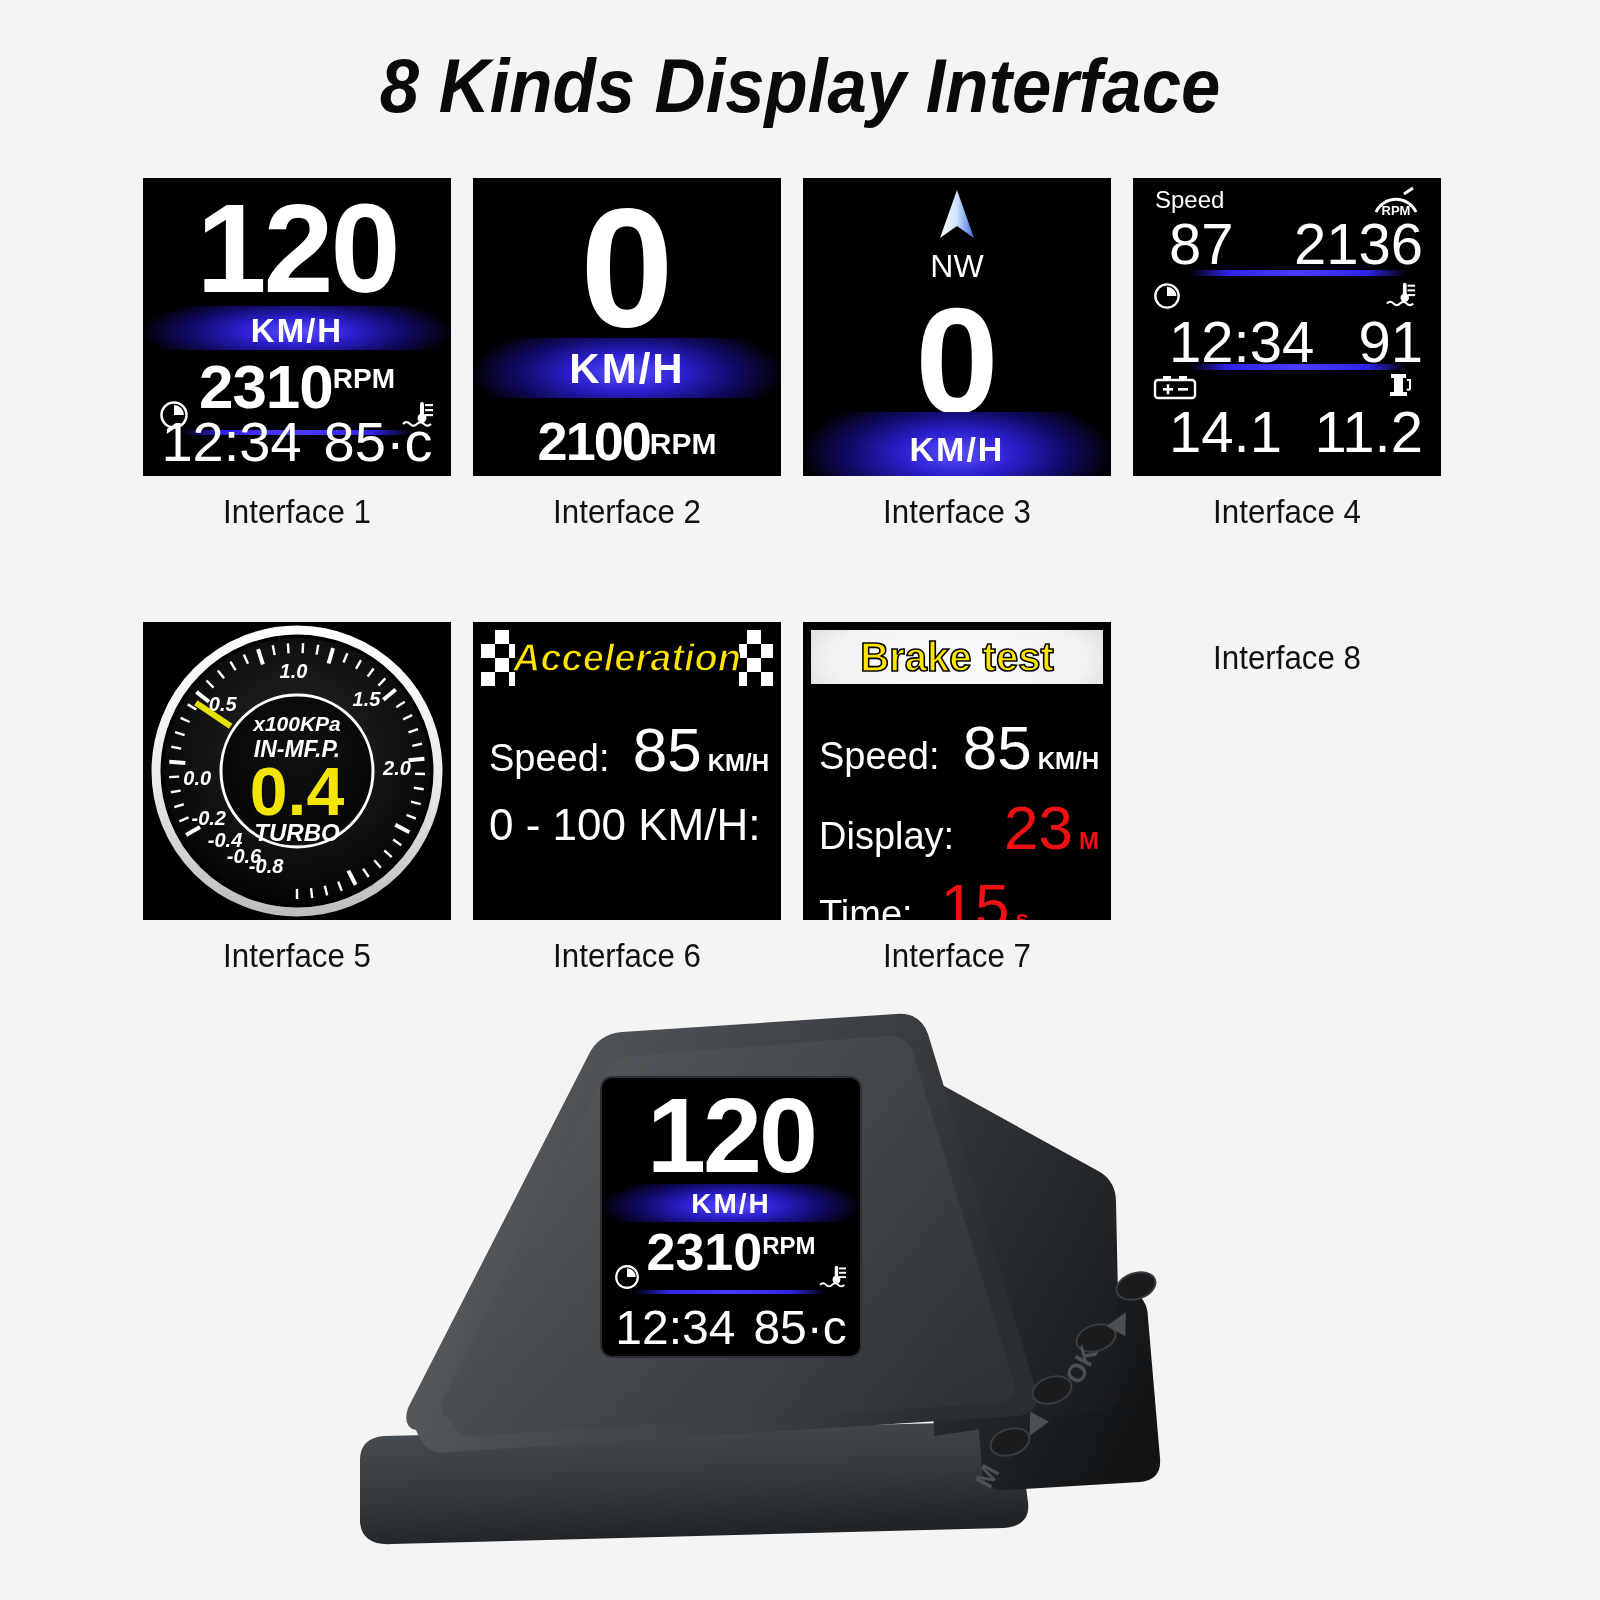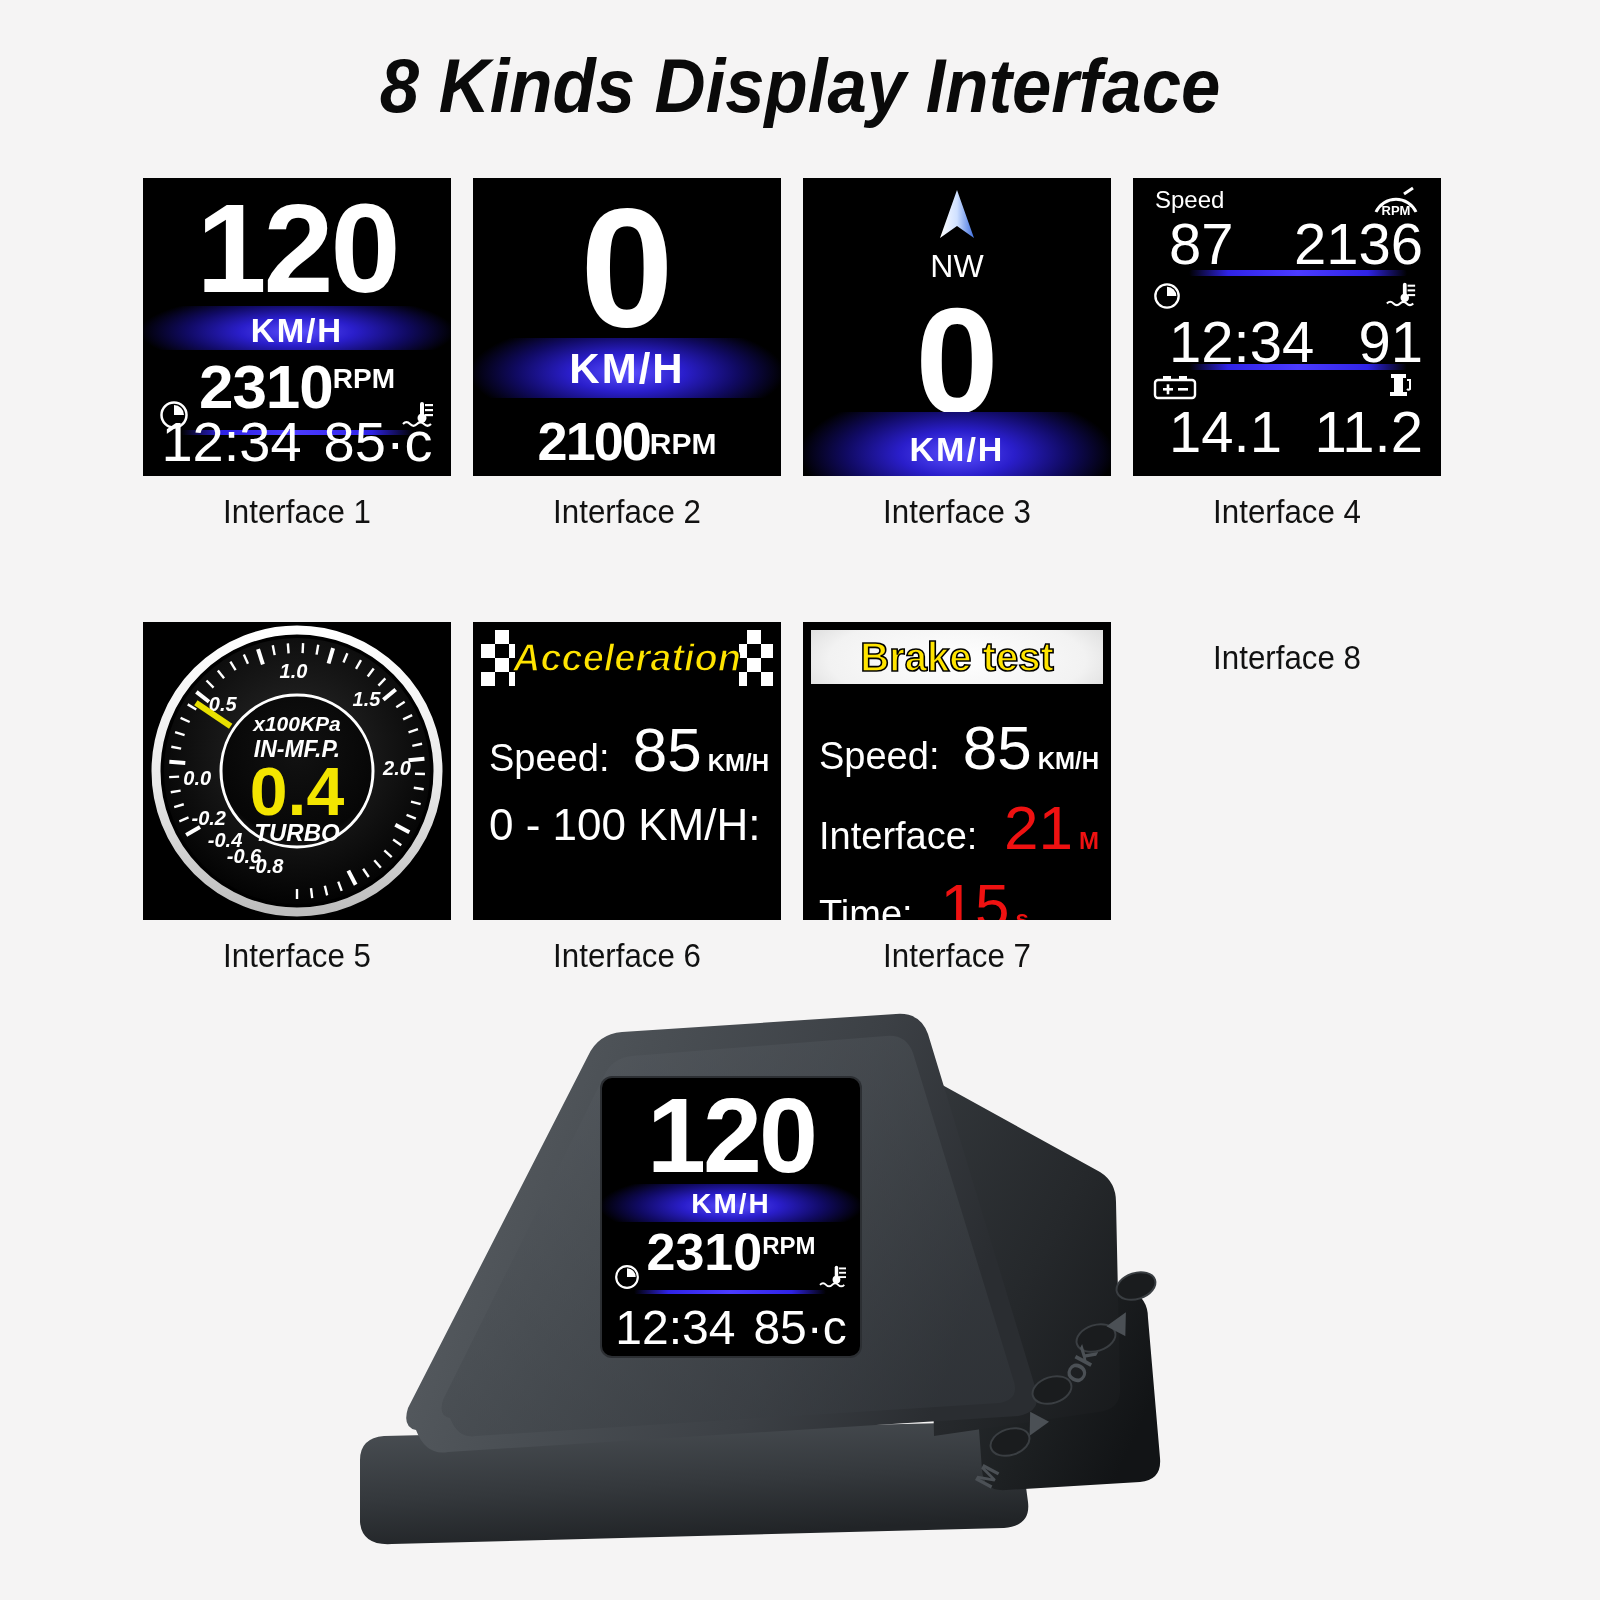--- a/index.html
+++ b/index.html
@@ -419,22 +419,22 @@
       <div class="panel">
         <div class="banner-brake">
           <span>Brake test</span>
         </div>
         <div class="kv" style="top:90px;">
           <span class="k">Speed:</span>
           <span class="v">85</span>
           <span class="u">KM/H</span>
         </div>
         <div class="kv" style="top:170px;">
-          <span class="k">Interface:</span>
-          <span class="v red">21</span>
+          <span class="k">Display:</span>
+          <span class="v red">23</span>
           <span class="u red">M</span>
         </div>
         <div class="kv" style="top:248px;">
           <span class="k">Time:</span>
           <span class="v red" style="margin-left:28px;">15</span>
           <span class="u red" style="margin-right:auto;">s</span>
         </div>
       </div>
       <div class="caption">Interface 7</div>
     </div>

